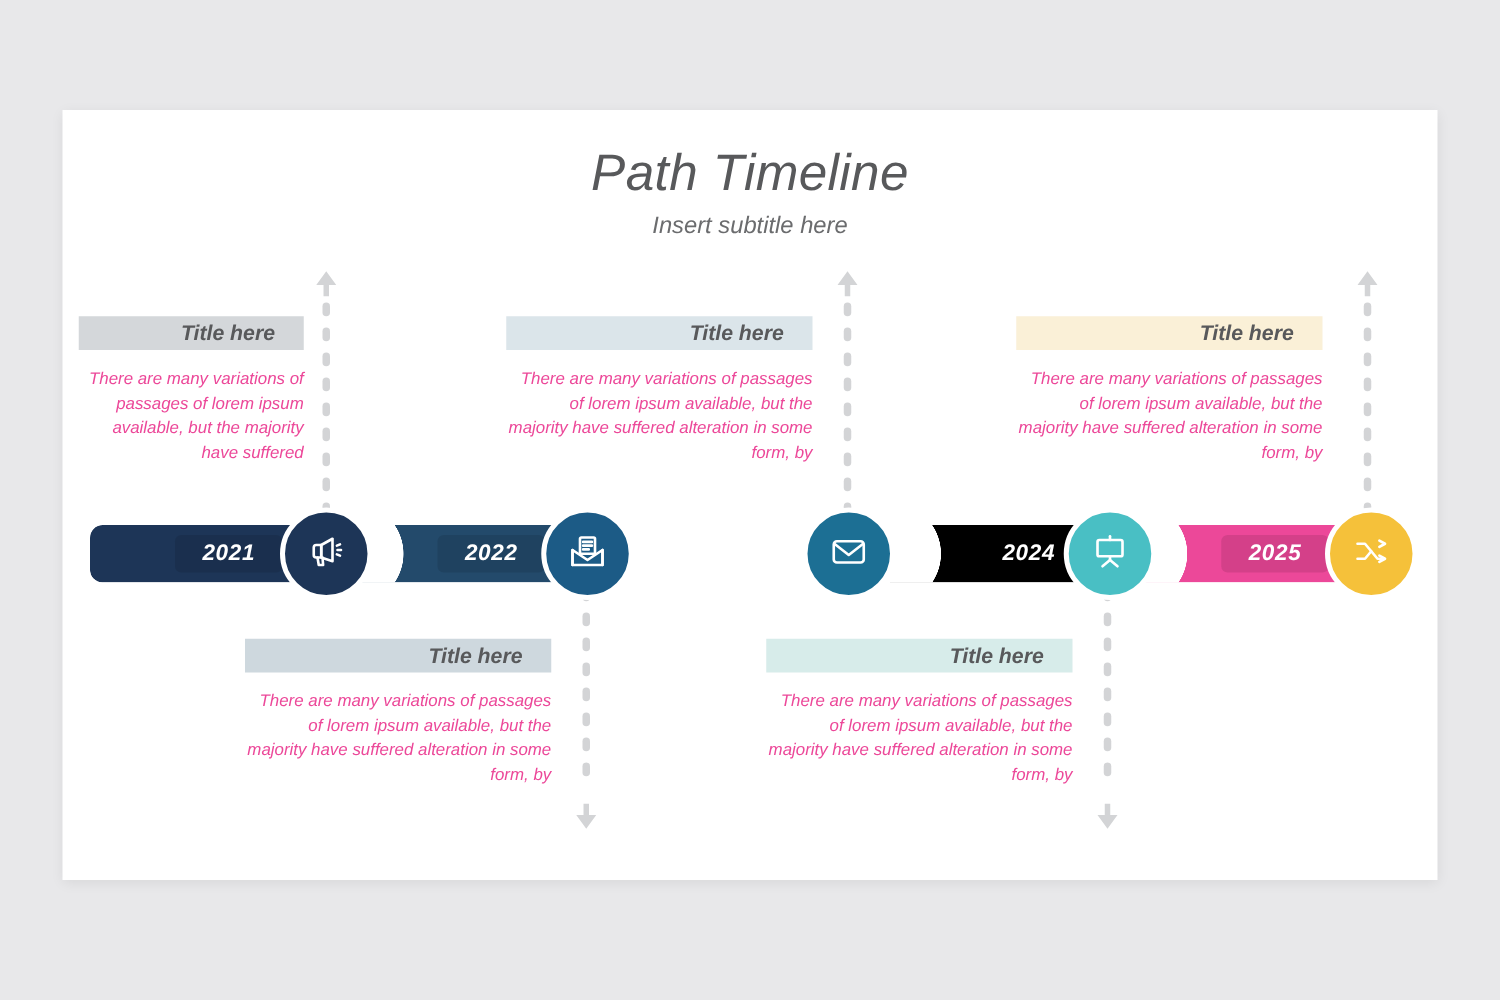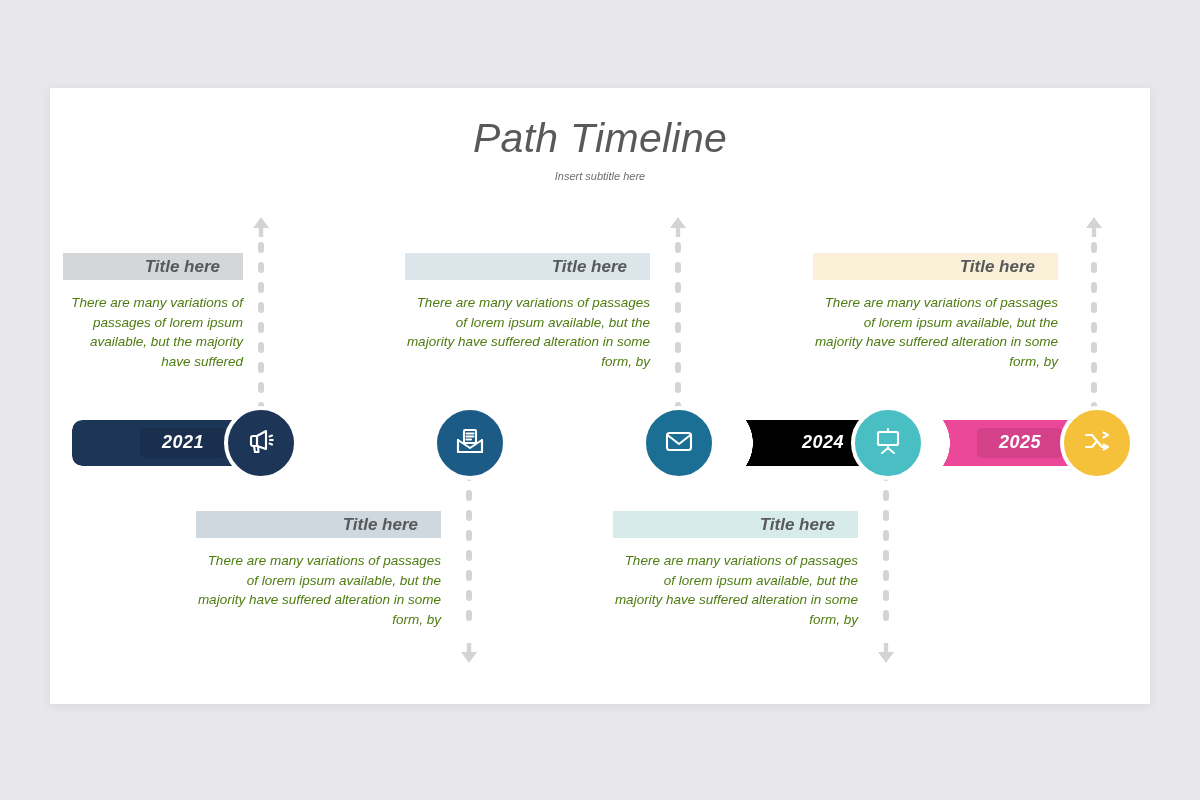--- a/index.html
+++ b/index.html
@@ -21,21 +21,21 @@
   
   #title {
     position: absolute; top: 27px; left: 0; width: 100%;
     text-align: center;
     font-size: 41px; font-weight: 400; color: #58595b;
     letter-spacing: 0.3px;
   }
   #subtitle {
     position: absolute; top: 82px; left: 0; width: 100%;
     text-align: center;
-    font-size: 11px; color: #6b6c6e;
+    font-size: 19px; color: #6b6c6e;
   }
 
   
   #bar { position: absolute; left: 0; top: 0; width: 1100px; height: 765px; }
   .seg {
     position: absolute; top: 332px; height: 46px;
     display: flex; align-items: center; justify-content: center;
   }
   .seg .yearpill {
     padding: 4px 22px 5px; border-radius: 5px;
@@ -63,21 +63,21 @@
   .block { position: absolute; }
   .block .titleband {
     height: 27px; display: flex; align-items: center; justify-content: flex-end;
     padding-right: 23px;
   }
   .block .titleband span {
     font-size: 17px; font-weight: bold; color: #58595b;
   }
   .block .body {
     margin-top: 13px;
-    font-size: 13.5px; line-height: 19.5px; color: #4d7c0f;
+    font-size: 13.5px; line-height: 19.5px; color: #ec4899;
     text-align: right;
   }
 </style>
 </head>
 <body>
 
 <div id="slide">
 
   <div id="title">Path Timeline</div>
   <div id="subtitle">Insert subtitle here</div>
@@ -176,20 +176,27 @@
   </div>
 
   <div id="bar">
 
     <div class="seg" style="left:22px; width:222px; background:#1d3557; border-radius:10px 0 0 10px;
                 -webkit-mask-image: radial-gradient(circle 41px at 100% 50%, transparent 99%, #000 100%);
                 mask-image: radial-gradient(circle 41px at 100% 50%, transparent 99%, #000 100%);">
       <span class="yearpill">2021</span>
     </div>
 
+    <div class="seg" style="left:232px; width:222px; background:#234a6b;
+                -webkit-mask-image: radial-gradient(circle 41px at 0% 50%, transparent 99%, #000 100%), radial-gradient(circle 41px at 100% 50%, transparent 99%, #000 100%);
+                -webkit-mask-composite: source-in;
+                mask-image: radial-gradient(circle 41px at 0% 50%, transparent 99%, #000 100%), radial-gradient(circle 41px at 100% 50%, transparent 99%, #000 100%);
+                mask-composite: intersect;">
+      <span class="yearpill">2022</span>
+    </div>
 
 
     <div class="seg" style="left:662px; width:222px; background:#000000;
                 -webkit-mask-image: radial-gradient(circle 41px at 0% 50%, transparent 99%, #000 100%), radial-gradient(circle 41px at 100% 50%, transparent 99%, #000 100%);
                 -webkit-mask-composite: source-in;
                 mask-image: radial-gradient(circle 41px at 0% 50%, transparent 99%, #000 100%), radial-gradient(circle 41px at 100% 50%, transparent 99%, #000 100%);
                 mask-composite: intersect;">
       <span class="yearpill">2024</span>
     </div>
 

